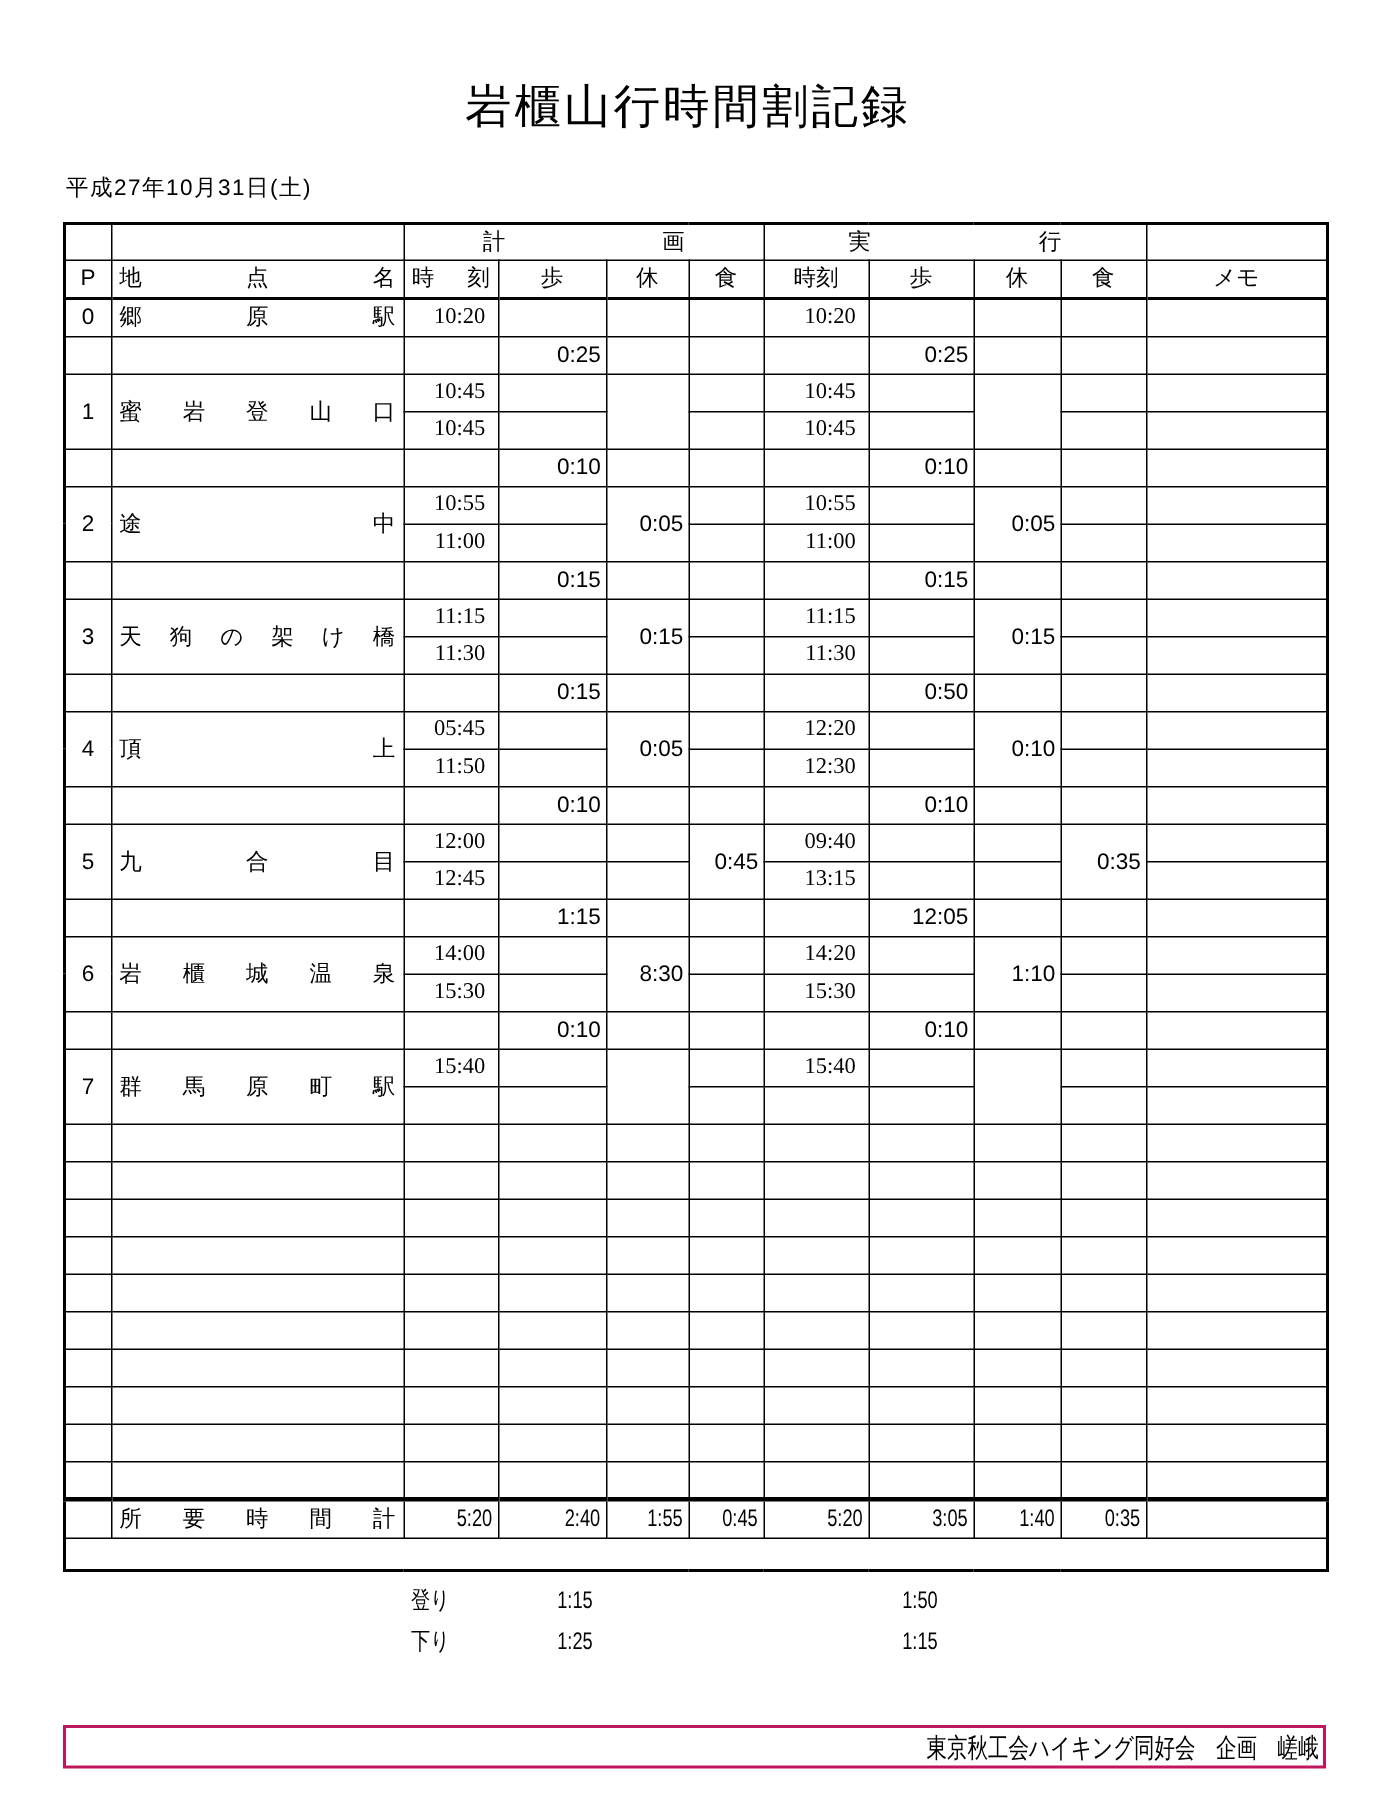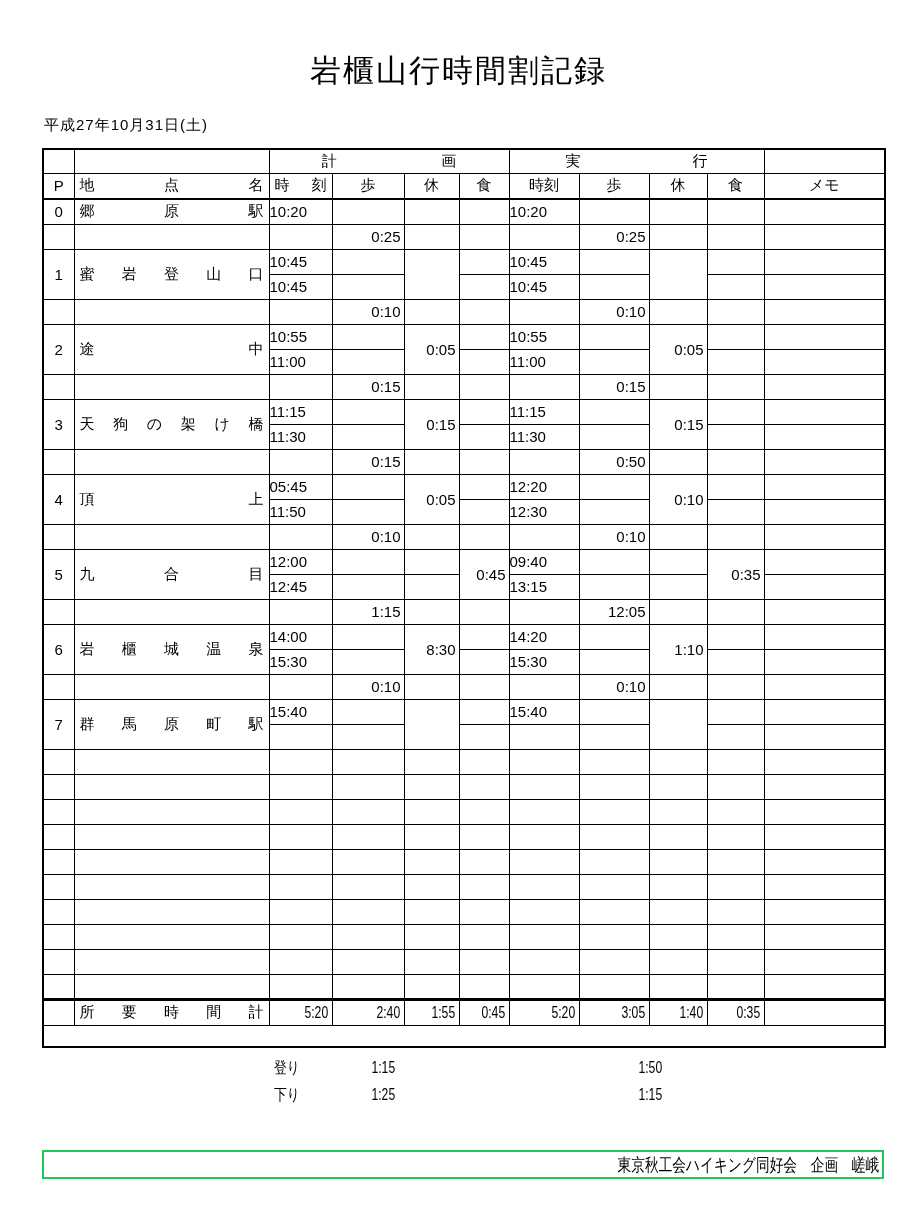--- a/index.html
+++ b/index.html
@@ -11,32 +11,32 @@
   table.sched td{border:1px solid #000;padding:0;font-size:15px;overflow:hidden;vertical-align:middle;}
   tr.gh{height:24px;}
   tr.hh{height:26px;}
   tr.hh td{border-bottom-width:2px;}
   tr.u{height:25px;}
   tr.total{height:26px;}
   tr.total td{border-top-width:3px;}
   tr.brow{height:22px;}
   td.bl2{border-left-width:2px;}
   .c{text-align:center;}
-  .t{padding-right:8px !important;}
+  .t{text-align:right;padding-right:8px !important;font-family:Liberation Serif, serif;}
   .v{text-align:right;padding-right:3px !important;}
   .dist{display:flex;justify-content:space-between;align-items:center;padding:0 5px;}
   .dist-wide{display:flex;justify-content:space-around;align-items:center;}
   .nr{display:inline-block;transform:scaleX(0.76);transform-origin:100% 50%;font-size:16px;white-space:nowrap;}
   .nl{display:inline-block;transform:scaleX(0.8);transform-origin:0 50%;font-size:16px;white-space:nowrap;}
   .sumlabel{position:absolute;left:268px;width:63px;height:26px;line-height:26px;padding-left:6px;box-sizing:border-box;}
   .sumval-plan{position:absolute;left:331px;width:72px;height:26px;line-height:26px;text-align:right;padding-right:8px;box-sizing:border-box;}
-  .sumval-act{position:absolute;left:598px;width:70px;height:26px;line-height:26px;text-align:right;padding-right:6px;box-sizing:border-box;}
+  .sumval-act{position:absolute;left:578px;width:70px;height:26px;line-height:26px;text-align:center;padding-right:6px;box-sizing:border-box;}
   .row-up{top:1055px;}
   .row-down{top:1082px;}
-  .footer{position:absolute;left:42px;top:1150px;width:842px;height:29px;border:2px solid #22c55e;box-sizing:border-box;display:flex;align-items:center;justify-content:flex-end;padding-right:3px;}
+  .footer{position:absolute;left:42px;top:1150px;width:842px;height:29px;border:2px solid #be185d;box-sizing:border-box;display:flex;align-items:center;justify-content:flex-end;padding-right:3px;}
 </style>
 </head>
 <body>
 
 <div class="sheet">
 
   <div class="title">岩櫃山行時間割記録</div>
   <div class="date">平成27年10月31日(土)</div>
 
   <table class="sched">

